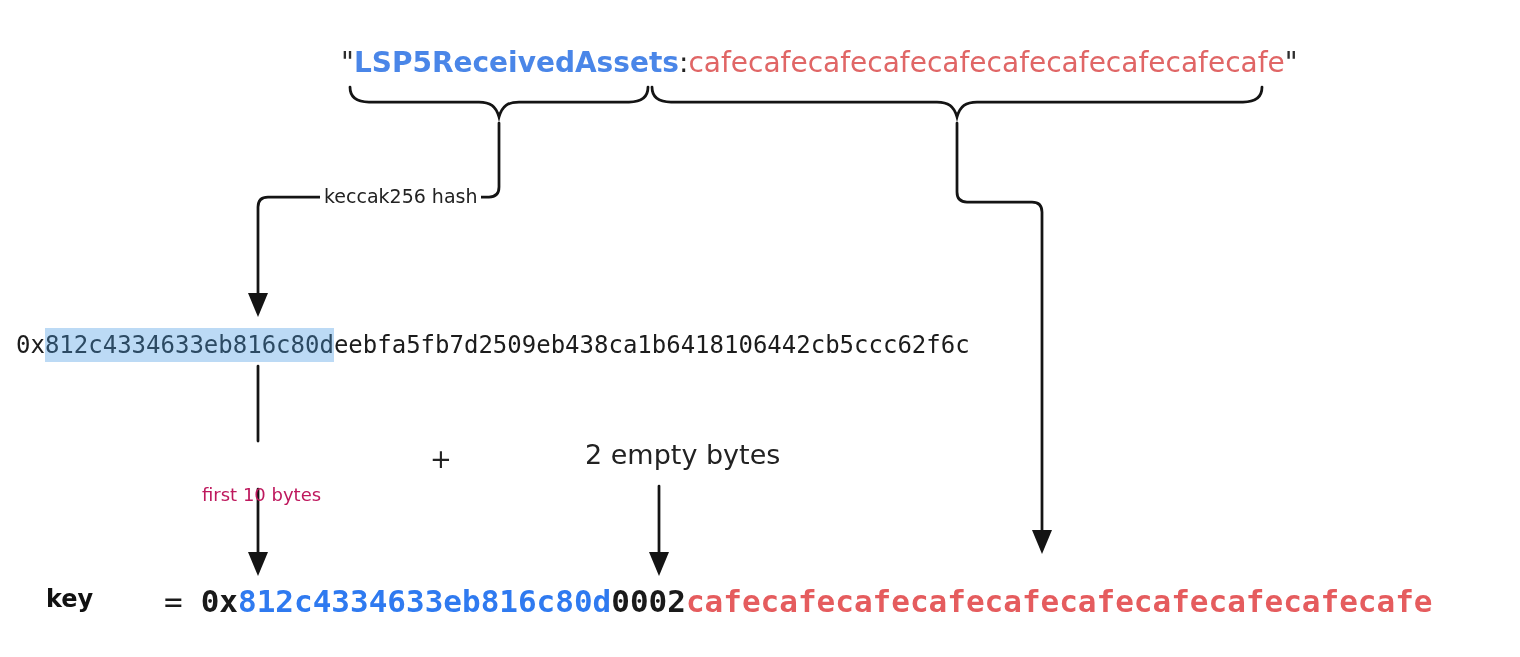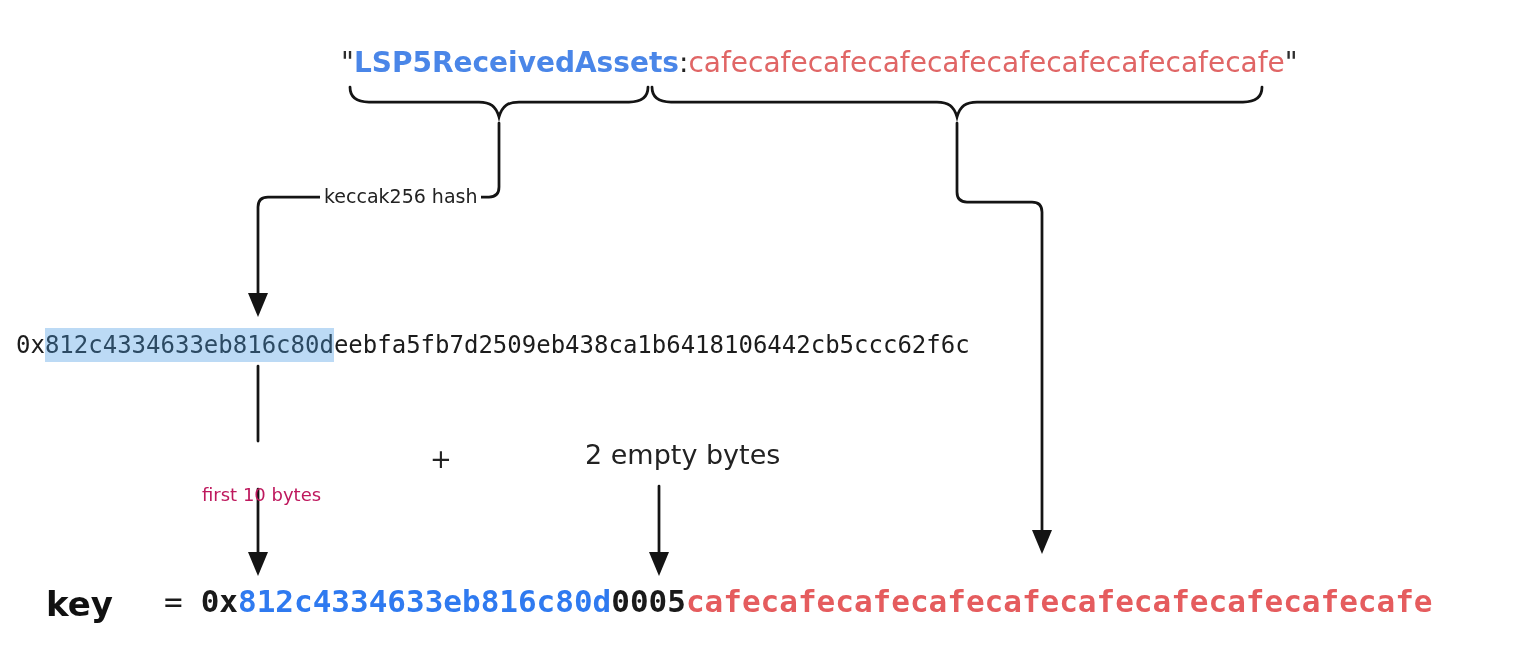--- a/index.html
+++ b/index.html
@@ -102,21 +102,21 @@
     font-size: 27px;
     line-height: 26px;
     white-space: nowrap;
     z-index: 2;
     color: #222222;
   }
 
   .key-label {
     position: absolute;
     left: 46px; top: 587px;
-    font-size: 34px;
+    font-size: 24px;
     line-height: 1;
     font-weight: 700;
     color: #111111;
     z-index: 2;
   }
   .key-formula {
     position: absolute;
     left: 164px; top: 586px;
     font-family: "DejaVu Sans Mono", monospace;
     font-size: 31px;
@@ -168,16 +168,16 @@
   <div class="hash-row">
     <span class="h-prefix">0x</span><span class="h-first">812c4334633eb816c80d</span><span class="h-rest">eebfa5fb7d2509eb438ca1b6418106442cb5ccc62f6c</span>
   </div>
 
   <div class="label-first">first 10 bytes</div>
   <div class="label-plus">+</div>
   <div class="label-empty">2 empty bytes</div>
 
   <div class="key-label">key</div>
   <div class="key-formula">
-    <span class="k-eq">=</span><span class="k-prefix">0x</span><span class="k-hash">812c4334633eb816c80d</span><span class="k-zero">0005</span><span class="k-addr">cafecafecafecafecafecafecafecafecafecafe</span>
+    <span class="k-eq">=</span><span class="k-prefix">0x</span><span class="k-hash">812c4334633eb816c80d</span><span class="k-zero">0002</span><span class="k-addr">cafecafecafecafecafecafecafecafecafecafe</span>
   </div>
 
 </div>
 
 </body></html>

